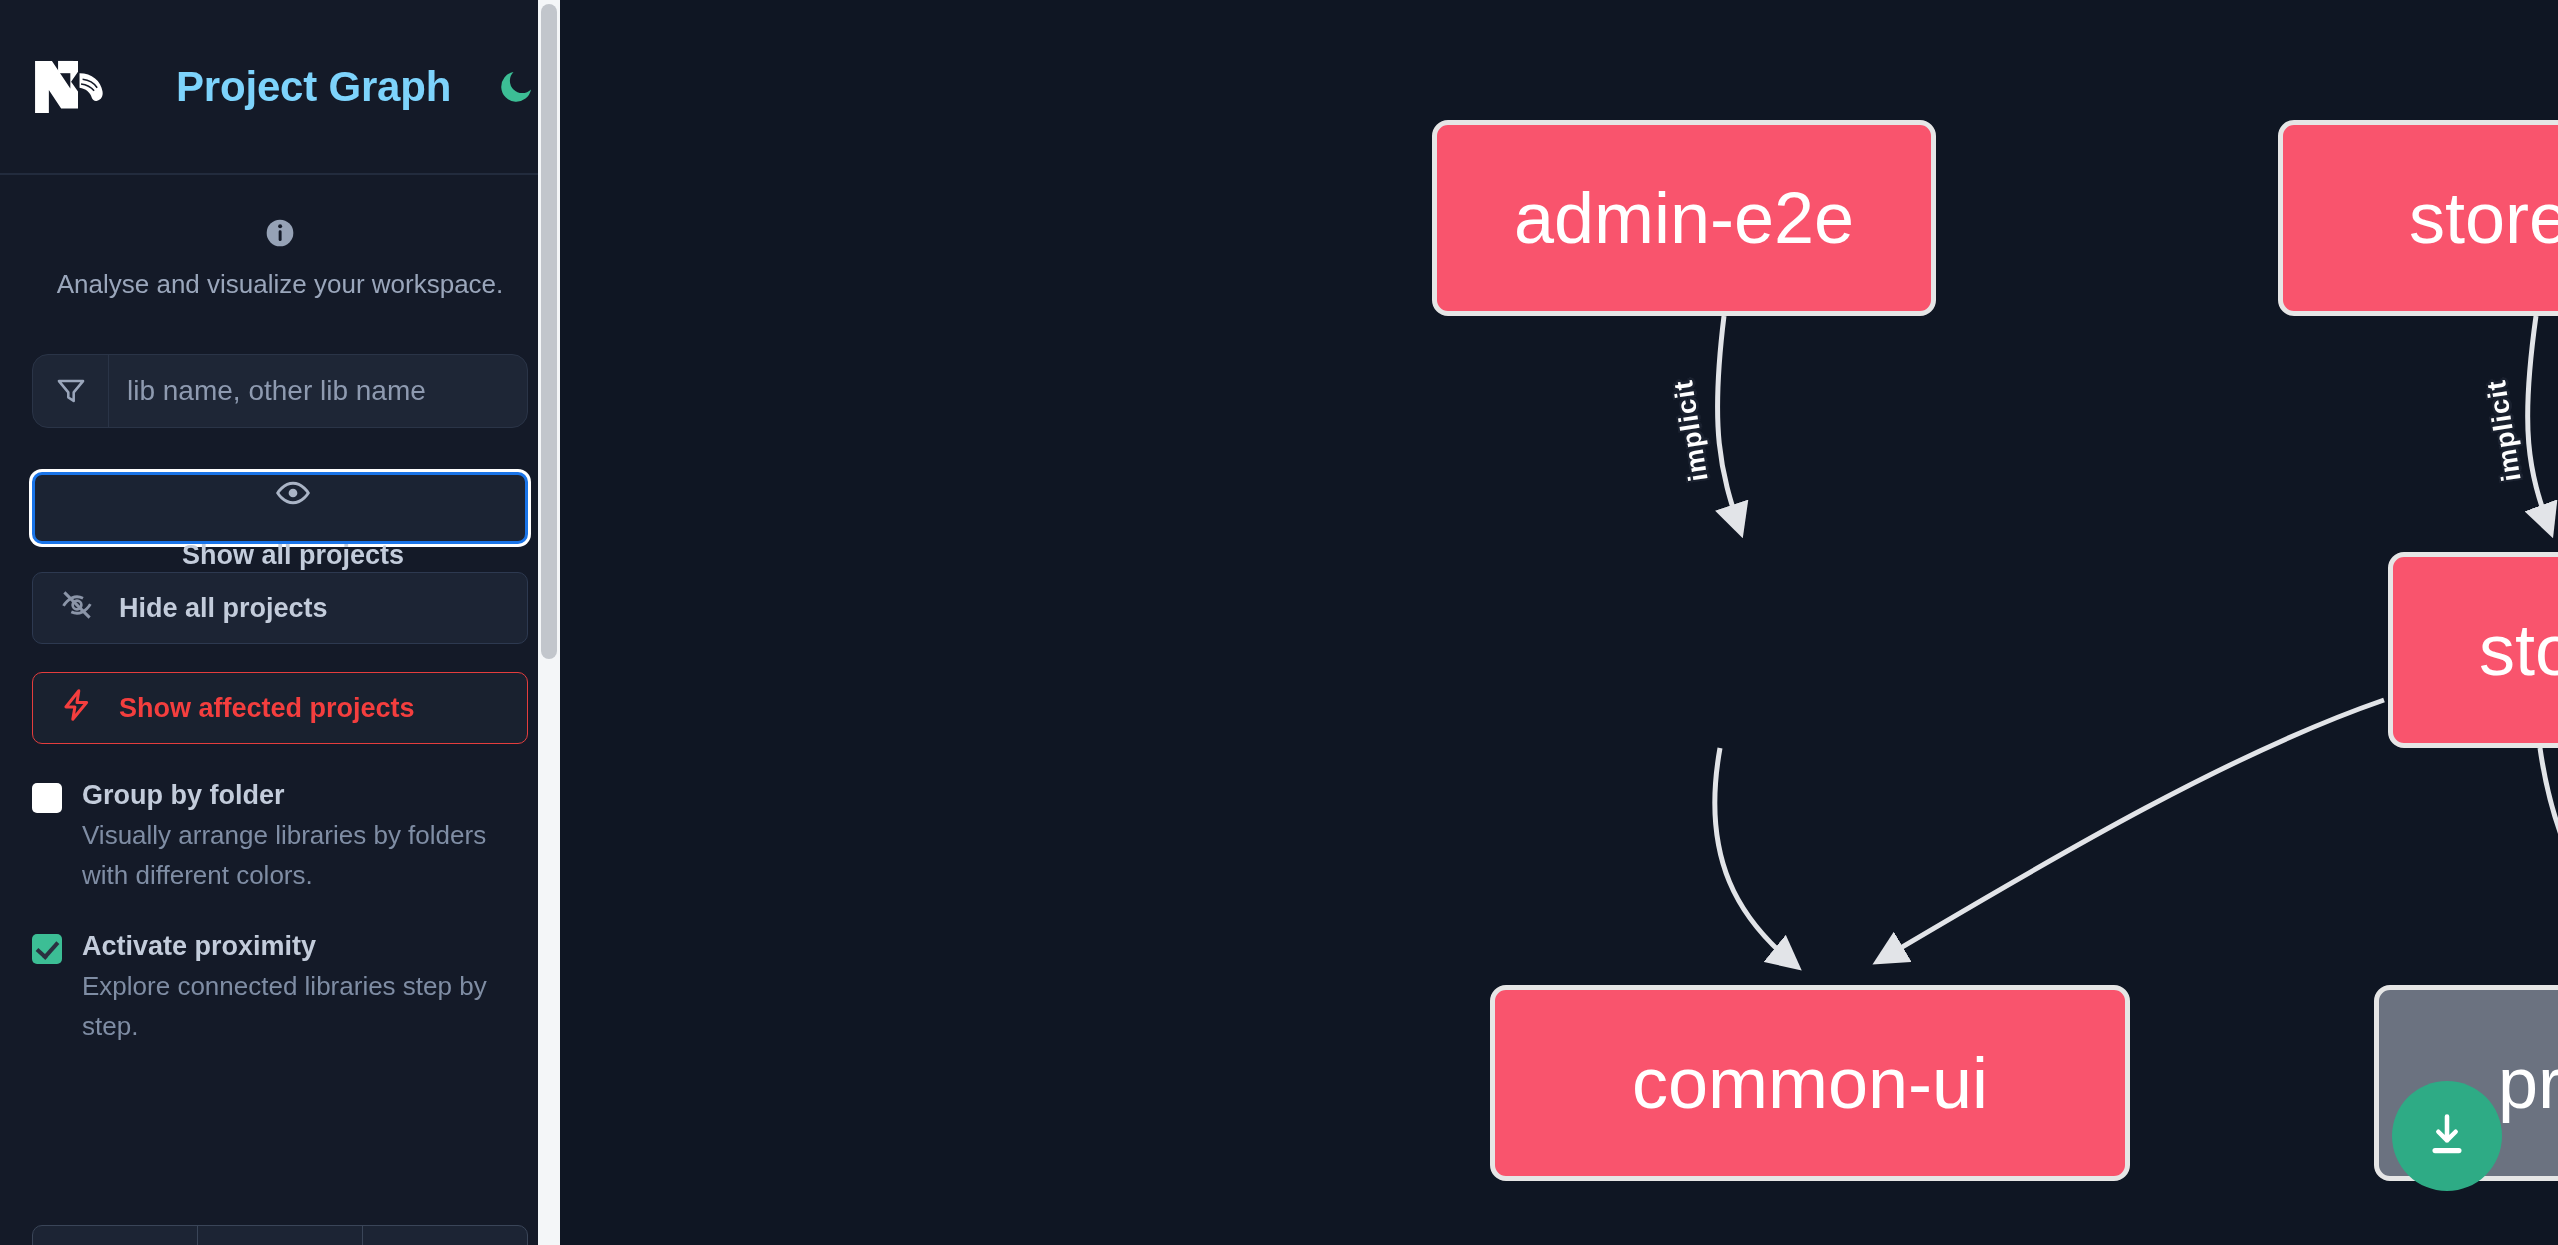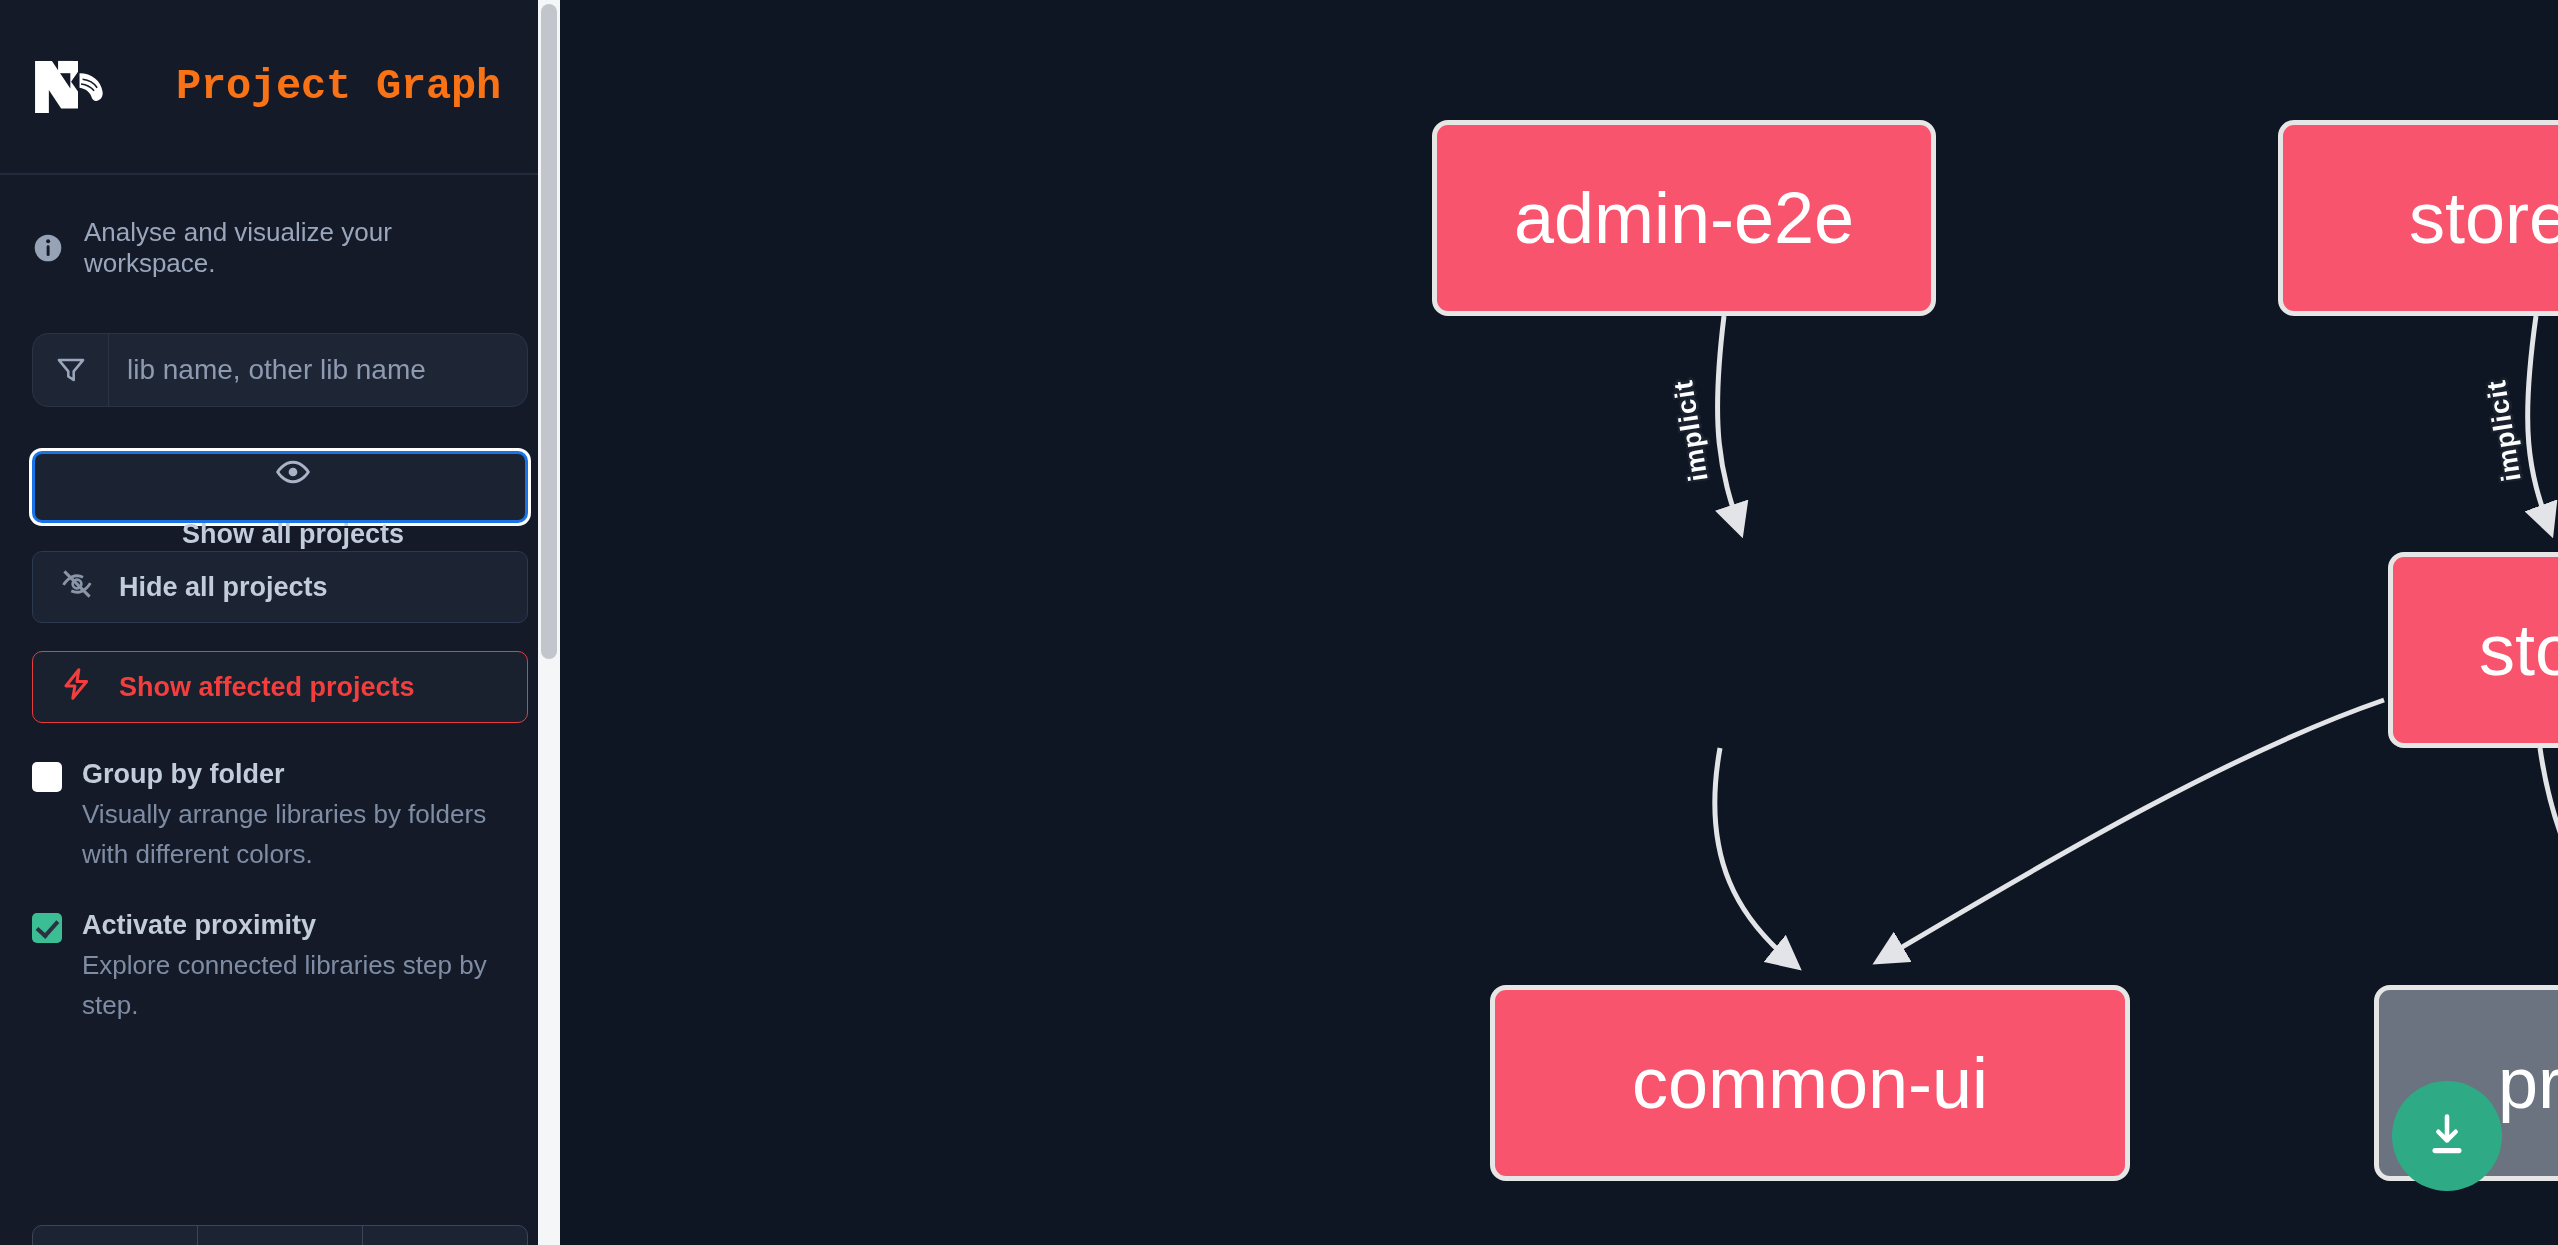--- a/index.html
+++ b/index.html
@@ -32,39 +32,39 @@
   .sb-header {
     height: 175px;
     display: flex;
     align-items: center;
     padding-left: 32px;
     border-bottom: 2px solid #222b3d;
   }
   .nx-logo { width: 92px; height: 62px; flex: 0 0 auto; }
   .app-title {
     margin-left: 52px;
-    color: #f97316;
+    color: #7dd3fc;
     font-size: 42px;
     font-weight: 700;
     letter-spacing: -0.2px;
     white-space: nowrap;
-    font-family: Liberation Mono, monospace;
   }
   .moon-btn {
     margin-left: 42px;
     width: 46px; height: 46px;
     display: flex; align-items: center; justify-content: center;
     cursor: pointer;
   }
 
   .sb-tagline {
     display: flex;
     align-items: center;
     gap: 20px;
     padding: 42px 32px 0 32px;
+    flex-direction: column;
   }
   .info-icon { width: 32px; height: 32px; flex: 0 0 32px; }
   .sb-tagline span {
     color: #9aa6bb;
     font-size: 26px;
   }
 
   
   .search-wrap {
     margin: 54px 32px 0 32px;

